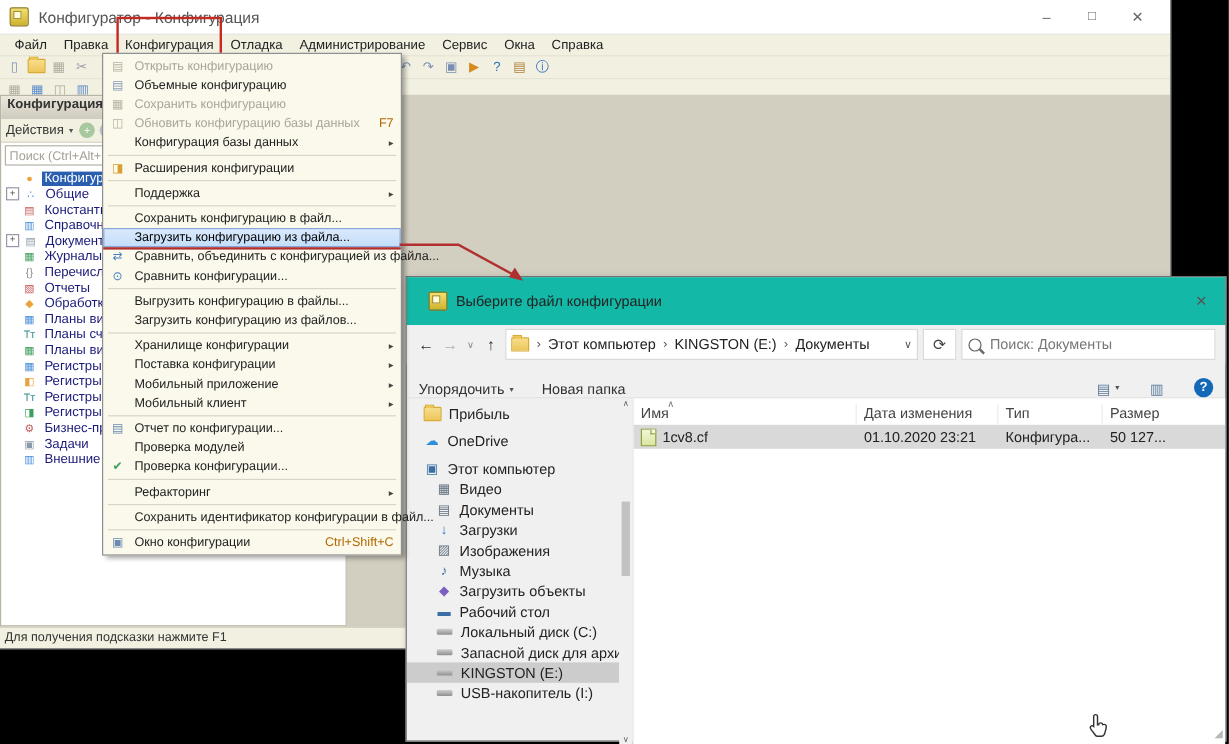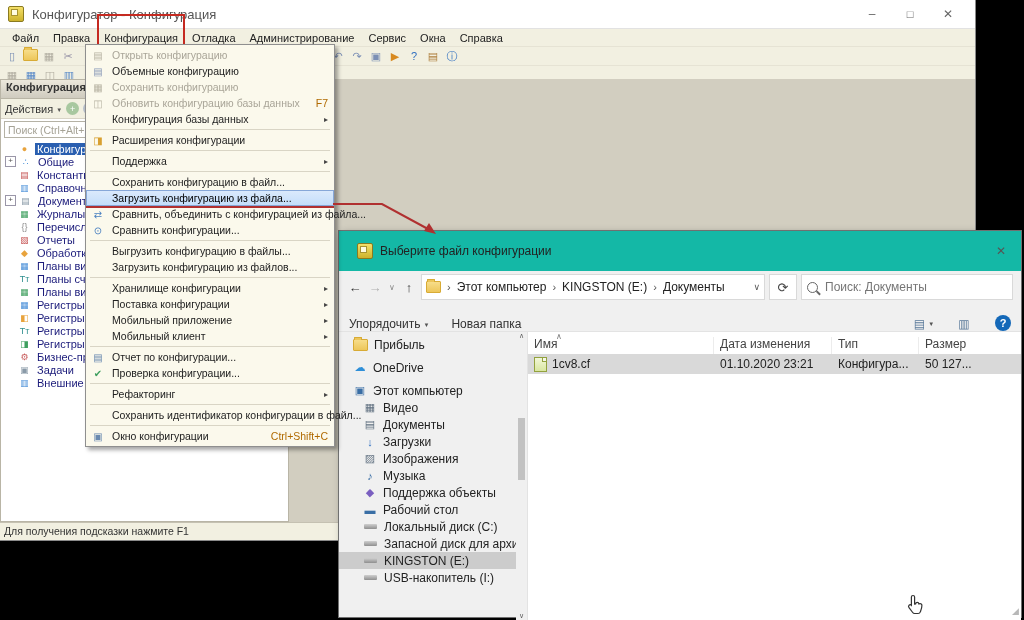--- a/index.html
+++ b/index.html
@@ -351,20 +351,23 @@
     <div class="m-item">
       <span class="m-label">Мобильный клиент</span>
       <span class="m-arrow"></span>
     </div>
     <div class="m-sep"></div>
     <div class="m-item">
       <span class="m-ico" style="color: rgb(106, 138, 176);">▤</span>
       <span class="m-label">Отчет по конфигурации...</span>
     </div>
     <div class="m-item">
+      <span class="m-label">Проверка модулей</span>
+    </div>
+    <div class="m-item">
       <span class="m-ico" style="color: rgb(63, 159, 95);">✔</span>
       <span class="m-label">Проверка конфигурации...</span>
     </div>
     <div class="m-sep"></div>
     <div class="m-item">
       <span class="m-label">Рефакторинг</span>
       <span class="m-arrow"></span>
     </div>
     <div class="m-sep"></div>
     <div class="m-item">
@@ -445,21 +448,21 @@
           <div class="nav-row indent">
             <span class="nav-ico" style="color: rgb(96, 112, 128);">▨</span>
             <span>Изображения</span>
           </div>
           <div class="nav-row indent">
             <span class="nav-ico" style="color: rgb(58, 110, 165);">♪</span>
             <span>Музыка</span>
           </div>
           <div class="nav-row indent">
             <span class="nav-ico" style="color: rgb(122, 95, 192);">◆</span>
-            <span>Поддержка объекты</span>
+            <span>Загрузить объекты</span>
           </div>
           <div class="nav-row indent">
             <span class="nav-ico" style="color: rgb(58, 110, 165);">▬</span>
             <span>Рабочий стол</span>
           </div>
           <div class="nav-row indent">
             <span class="nav-ico shape-disk"></span>
             <span>Локальный диск (C:)</span>
           </div>
           <div class="nav-row indent">

